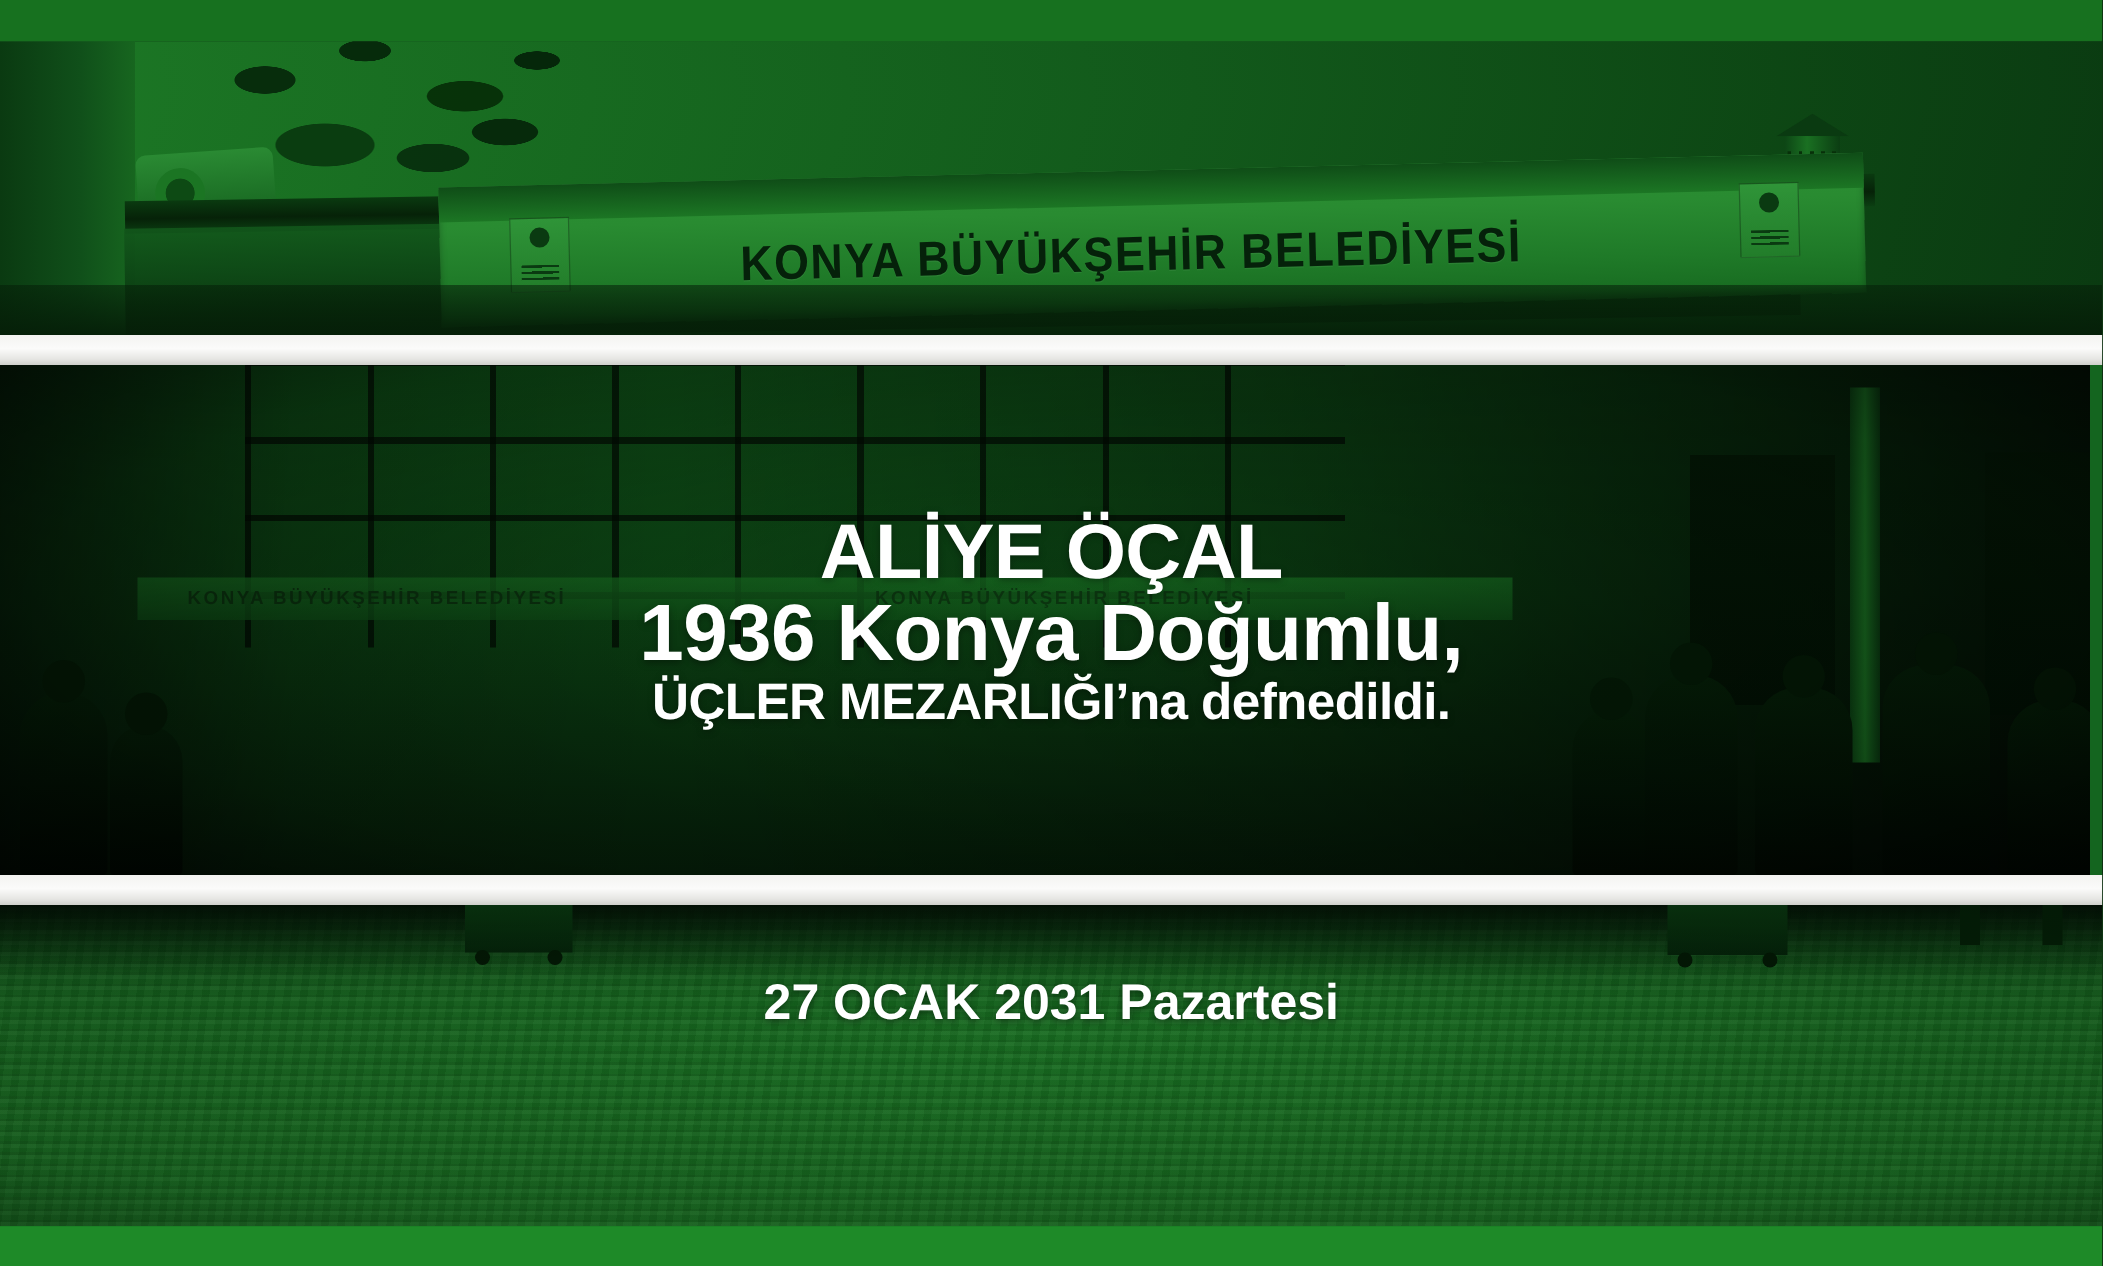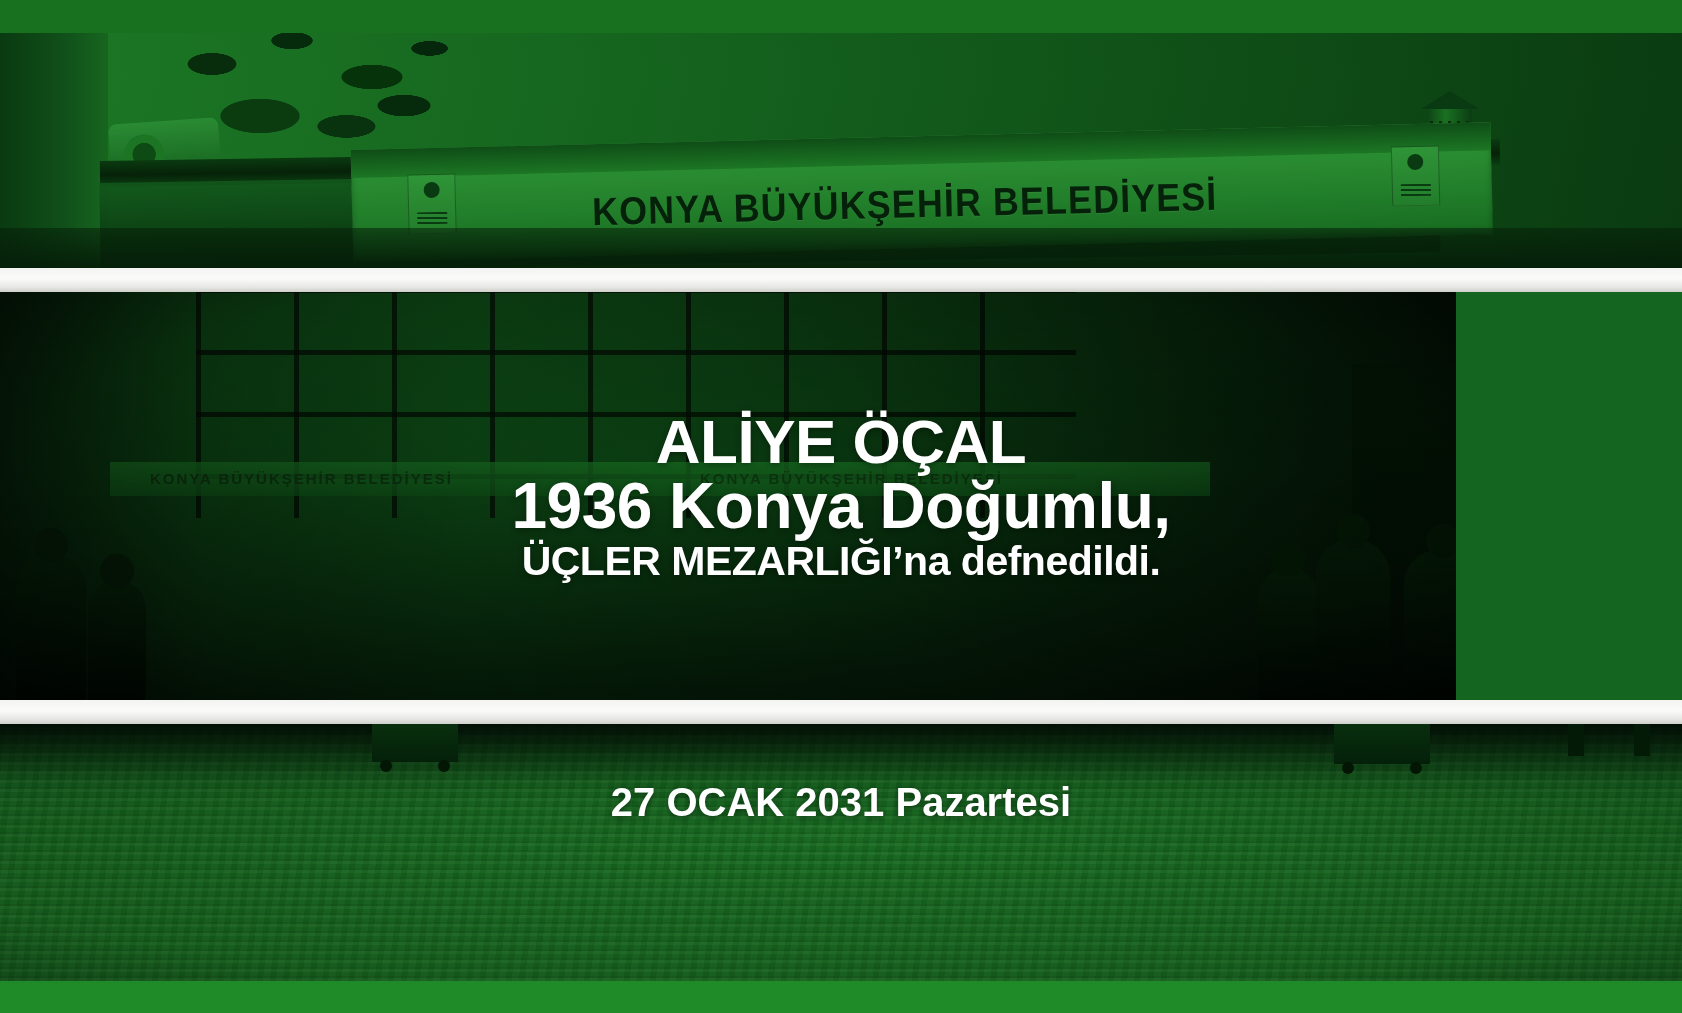--- a/index.html
+++ b/index.html
@@ -165,21 +165,21 @@
     height: 24px;
     background: linear-gradient(180deg, #f3f3f1 0%, #fbfbfa 45%, #e6e6e3 80%, #cfd0cb 100%);
   }
   .divider.d1 { top: 268px; }
   .divider.d2 { top: 700px; }
 
   
   .band-main {
     position: absolute;
     left: 0; top: 292px;
-    width: 1456px; height: 408px;
+    width: 1672px; height: 408px;
     overflow: hidden;
     background: linear-gradient(180deg, #0c3f12 0%, #0a3a10 40%, #072b0c 100%);
   }
   .m-bg {
     position:absolute; inset:0;
     background:
       linear-gradient(90deg, rgba(0,0,0,0.55) 0%, rgba(0,0,0,0.10) 14%, rgba(0,0,0,0.0) 32%, rgba(0,0,0,0.25) 62%, rgba(0,0,0,0.70) 100%),
       linear-gradient(180deg, #0f5418 0%, #0c4514 45%, #06230a 100%);
   }
   

